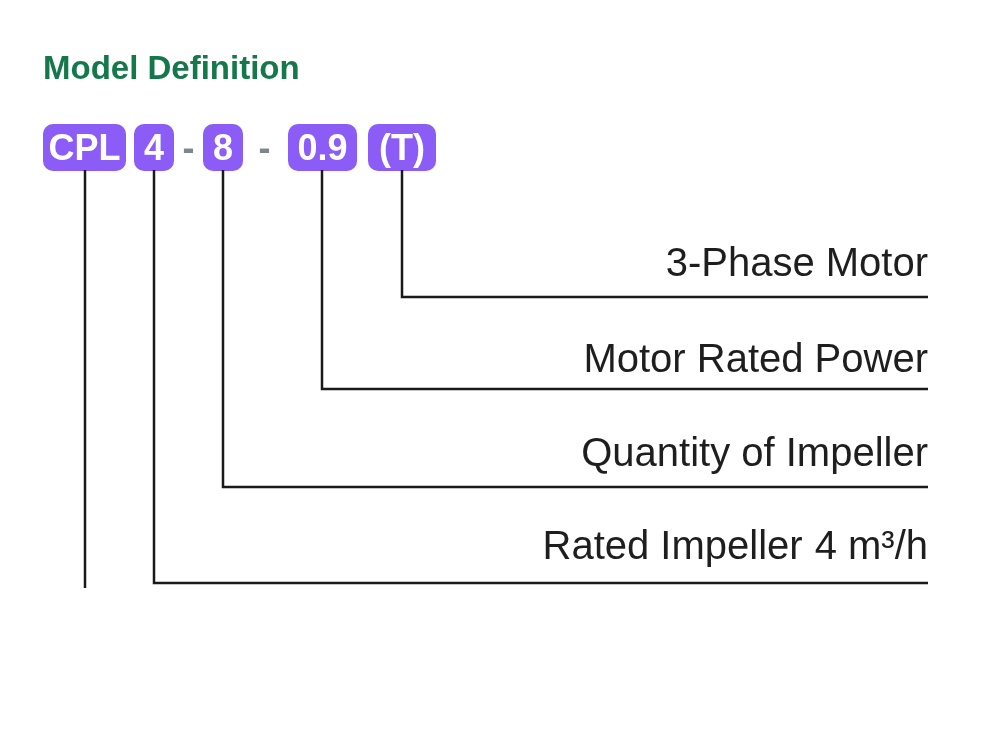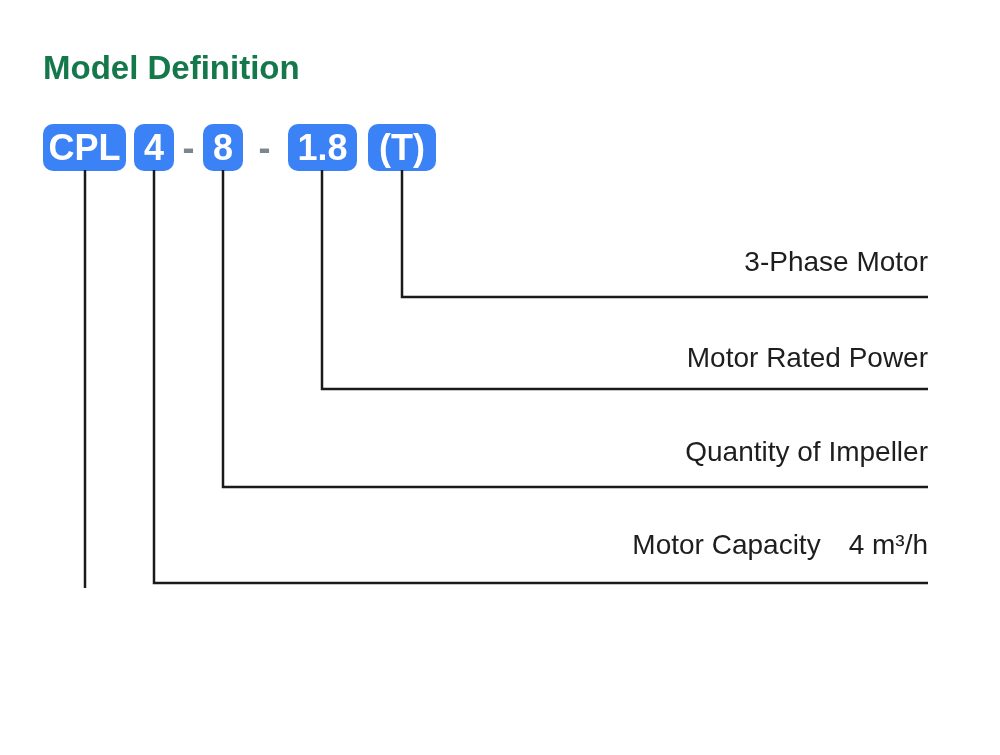--- a/index.html
+++ b/index.html
@@ -19,21 +19,21 @@
     font-size: 33px;
     line-height: 42px;
     font-weight: 700;
     color: #15784a;
     letter-spacing: 0px;
   }
   .badge {
     position: absolute;
     top: 124px;
     height: 47px;
-    background: #3b82f6;
+    background: #8b5cf6;
     border-radius: 10px;
     color: #ffffff;
     font-size: 36px;
     font-weight: 700;
     display: flex;
     align-items: center;
     justify-content: center;
     line-height: 1;
   }
   .b-series   { left: 43px;  width: 83px; }
@@ -60,58 +60,58 @@
     position: absolute;
     left: 0; top: 0;
     width: 1000px;
     height: 755px;
   }
   .label {
     position: absolute;
     right: 72px;
     text-align: right;
     color: #1e1e1e;
-    font-size: 28px;
+    font-size: 40px;
     line-height: 38px;
     white-space: nowrap;
   }
   .l-phase    { top: 243px; }
   .l-power    { top: 339px; text-align: right; }
   .l-impeller { top: 433px; text-align: right; }
   .l-capacity { top: 526px; }
   .l-series   { top: 589px; line-height: 37px; }
-  .cap-value  { margin-left: 28px; }
+  .cap-value  { margin-left: 12px; }
 </style>
 </head>
 <body>
 
 <div class="canvas">
 
   <h1 class="title">Model Definition</h1>
 
   <div class="badge b-series">CPL</div>
   <div class="badge b-capacity">4</div>
   <div class="dash dash-1">-</div>
   <div class="badge b-impeller">8</div>
   <div class="dash dash-2">-</div>
-  <div class="badge b-power">1.8</div>
+  <div class="badge b-power">0.9</div>
   <div class="badge b-phase">(T)</div>
 
   <svg class="lines" viewBox="0 0 1000 755" xmlns="http://www.w3.org/2000/svg">
     <polyline points="402,170 402,297 928,297" fill="none" stroke="#1a1a1a" stroke-width="2.5"></polyline>
     <polyline points="322,170 322,389 928,389" fill="none" stroke="#1a1a1a" stroke-width="2.5"></polyline>
     <polyline points="223,170 223,487 928,487" fill="none" stroke="#1a1a1a" stroke-width="2.5"></polyline>
     <polyline points="154,170 154,583 928,583" fill="none" stroke="#1a1a1a" stroke-width="2.5"></polyline>
     <polyline points="85,170 85,677 928,677" fill="none" stroke="#1a1a1a" stroke-width="2.5"></polyline>
   </svg>
 
   <div class="label l-phase">3-Phase Motor</div>
   <div class="label l-power">Motor Rated Power</div>
   <div class="label l-impeller">Quantity of Impeller</div>
 
   <div class="label l-capacity">
-    <span>Motor Capacity</span><span class="cap-value">4 m³/h</span>
+    <span>Rated Impeller</span><span class="cap-value">4 m³/h</span>
   </div>
 
   <div class="label l-series">
   </div>
 
 </div>
 
 </body></html>

